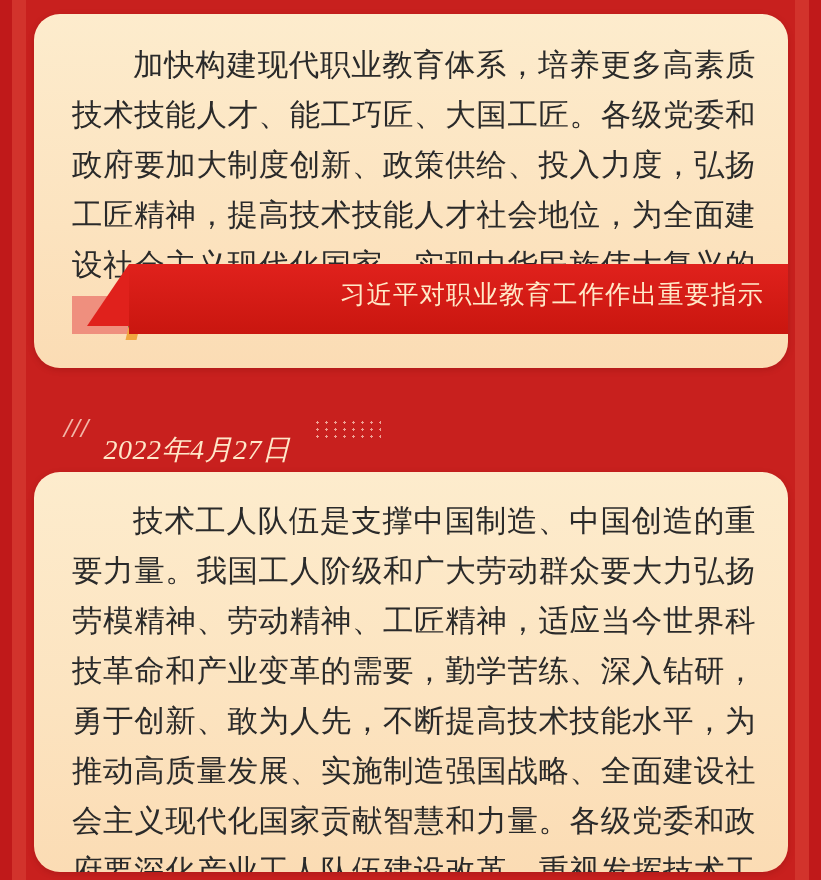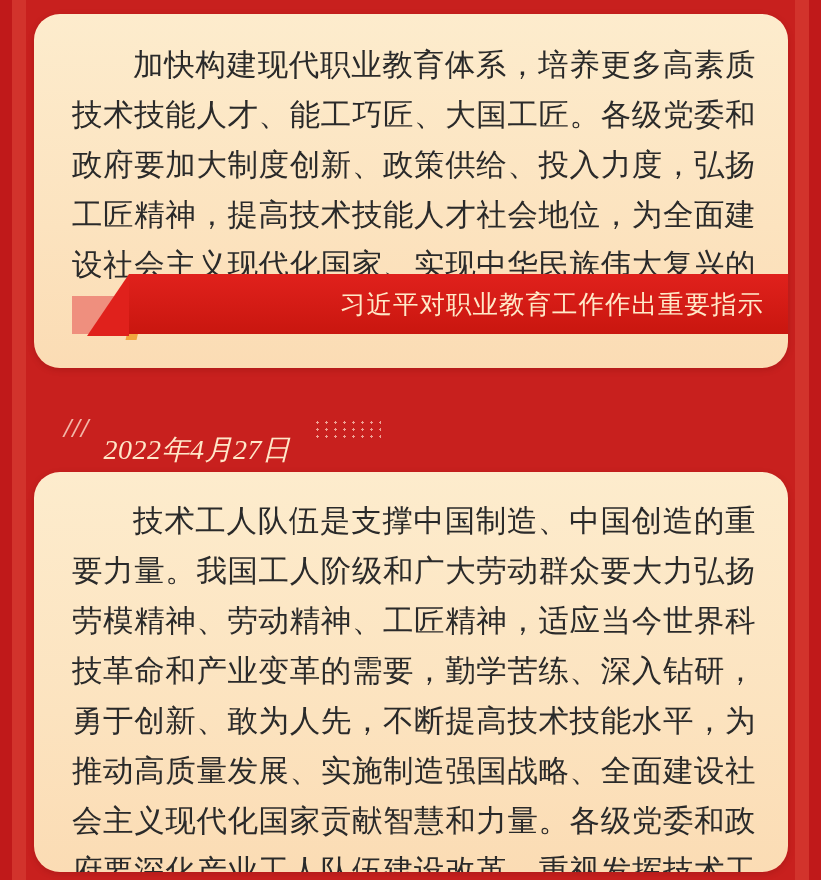--- a/index.html
+++ b/index.html
@@ -75,21 +75,21 @@
   #card-quote-2 .quote-text {
     top: 24px;
   }
 
   
   .attrib-banner {
     position: absolute;
     left: 95px;
     bottom: 34px;
     right: 0;
-    height: 60px;
+    height: 70px;
     background: linear-gradient(180deg, #e0211c 0%, #c9160f 100%);
   }
   .attrib-banner::before {
     content: "";
     position: absolute;
     left: -42px;
     top: 0;
     width: 0; height: 0;
     border-style: solid;
     border-width: 0 0 62px 42px;

